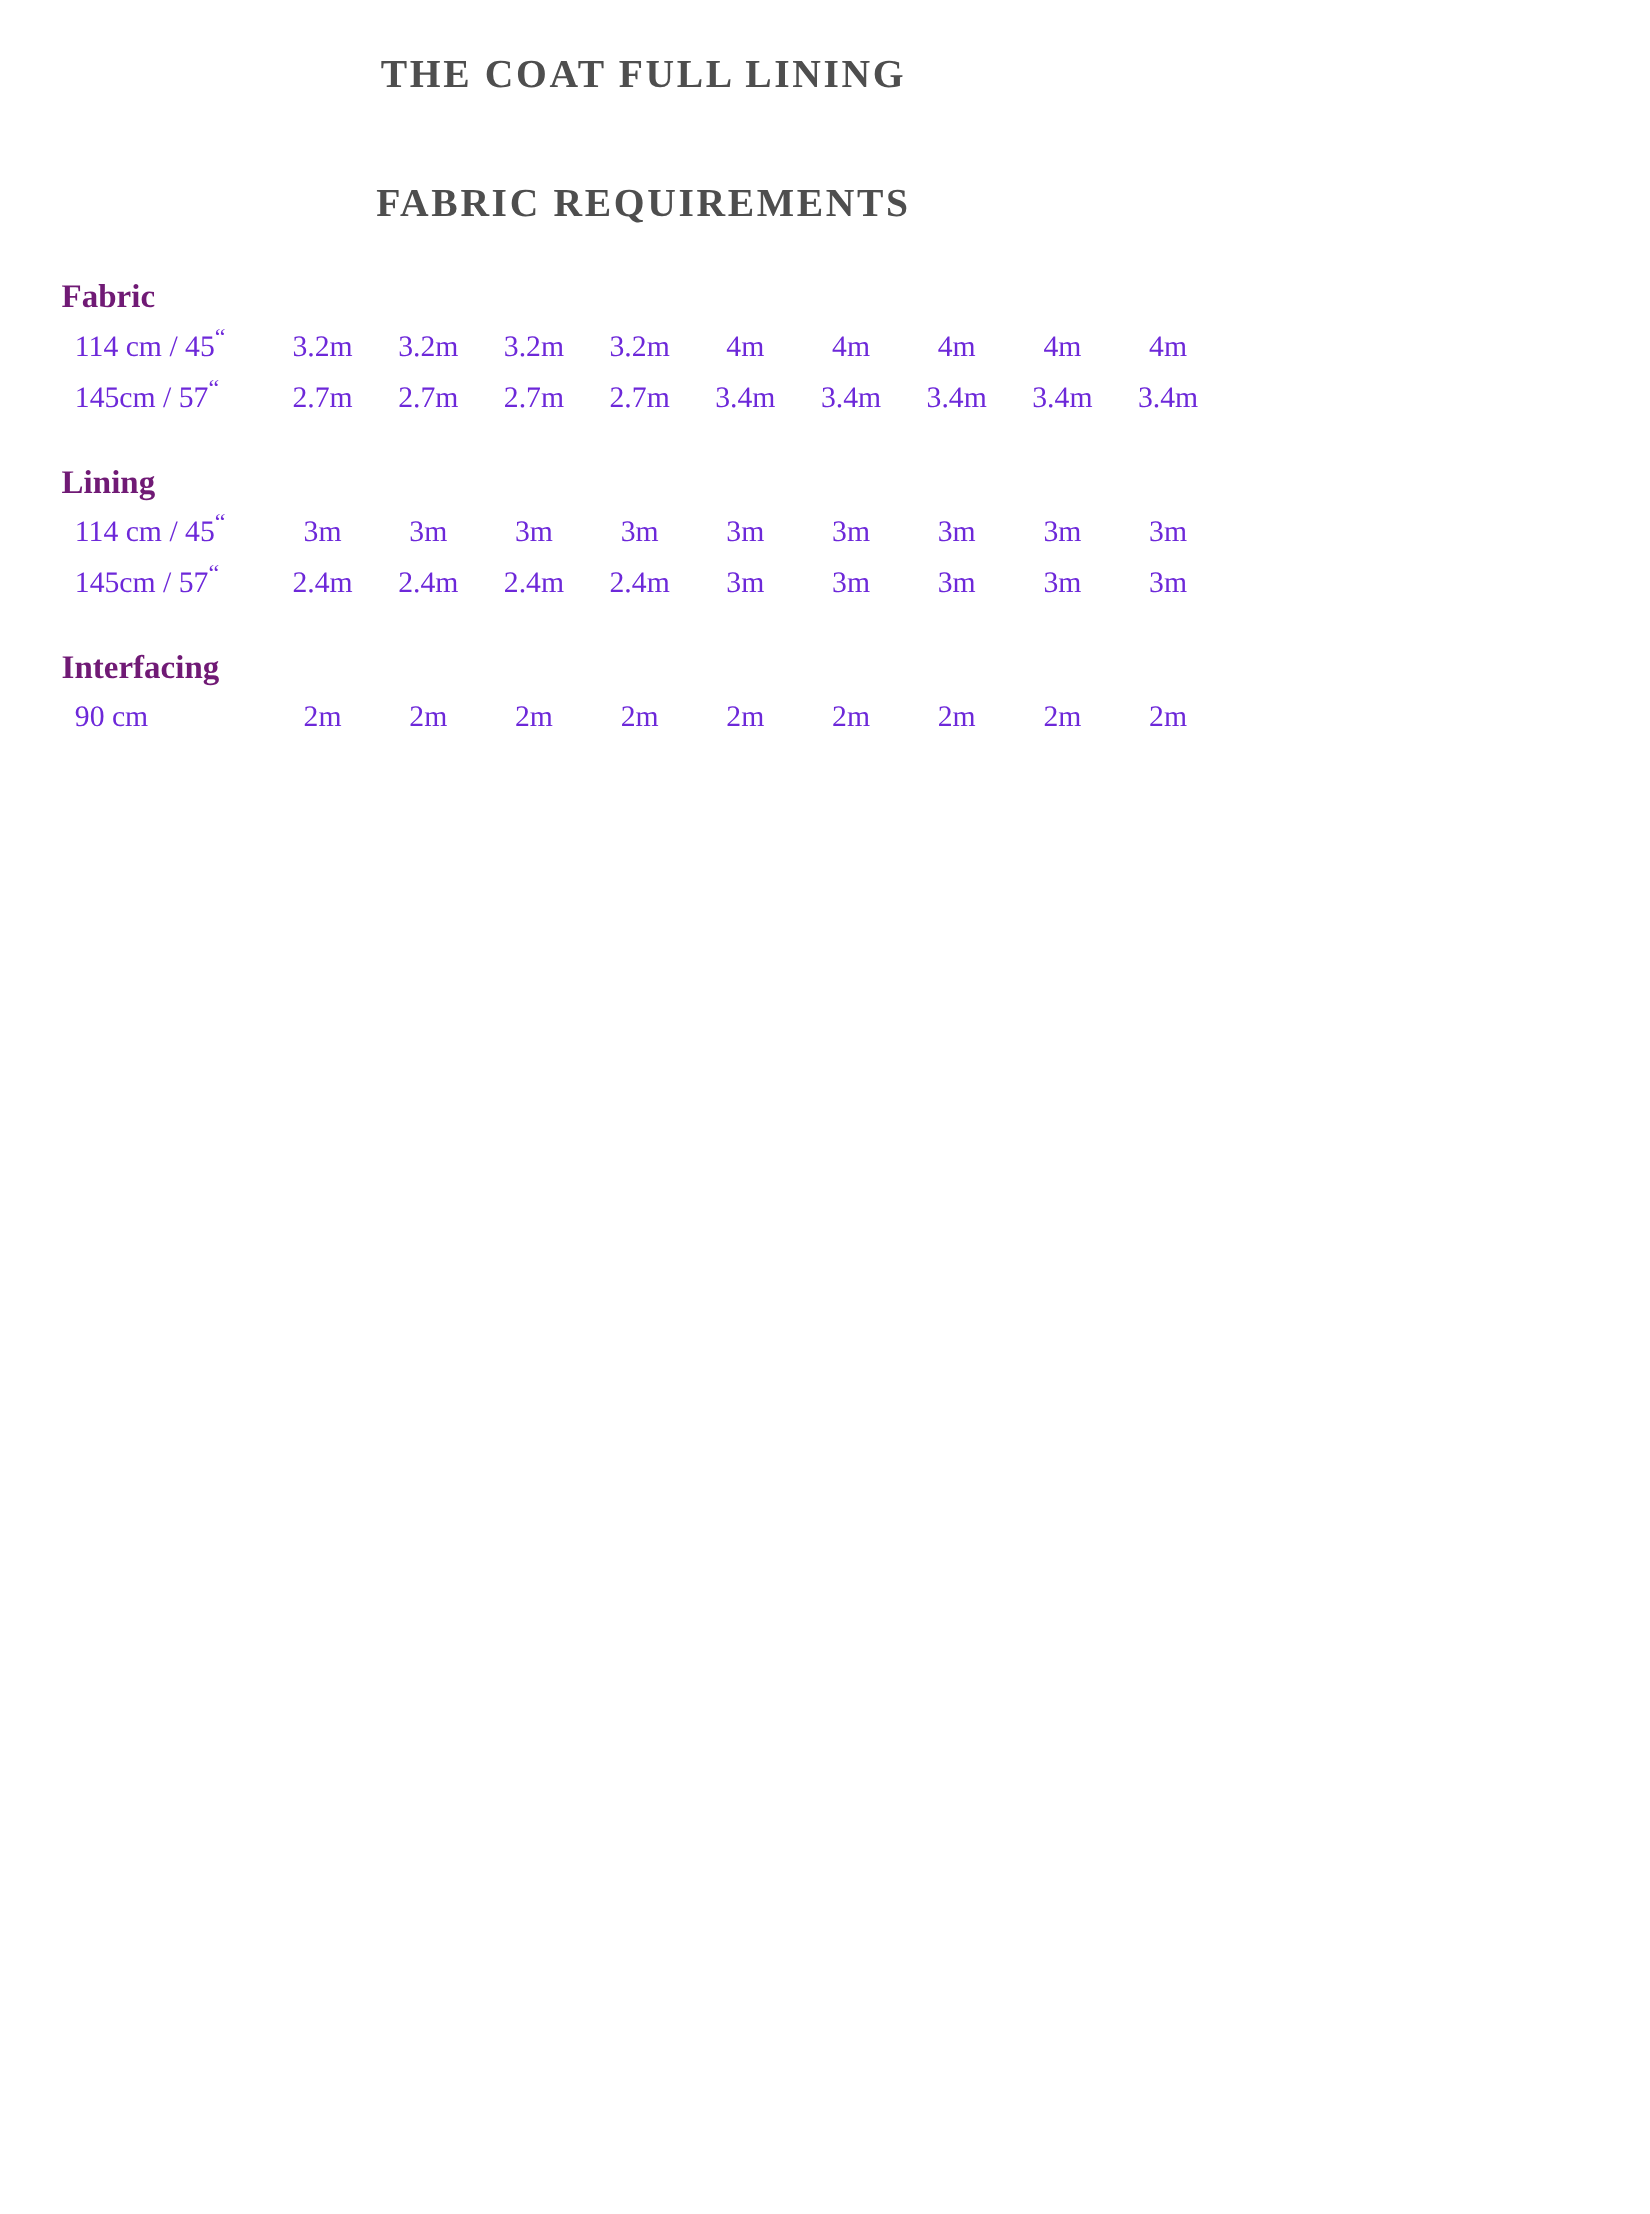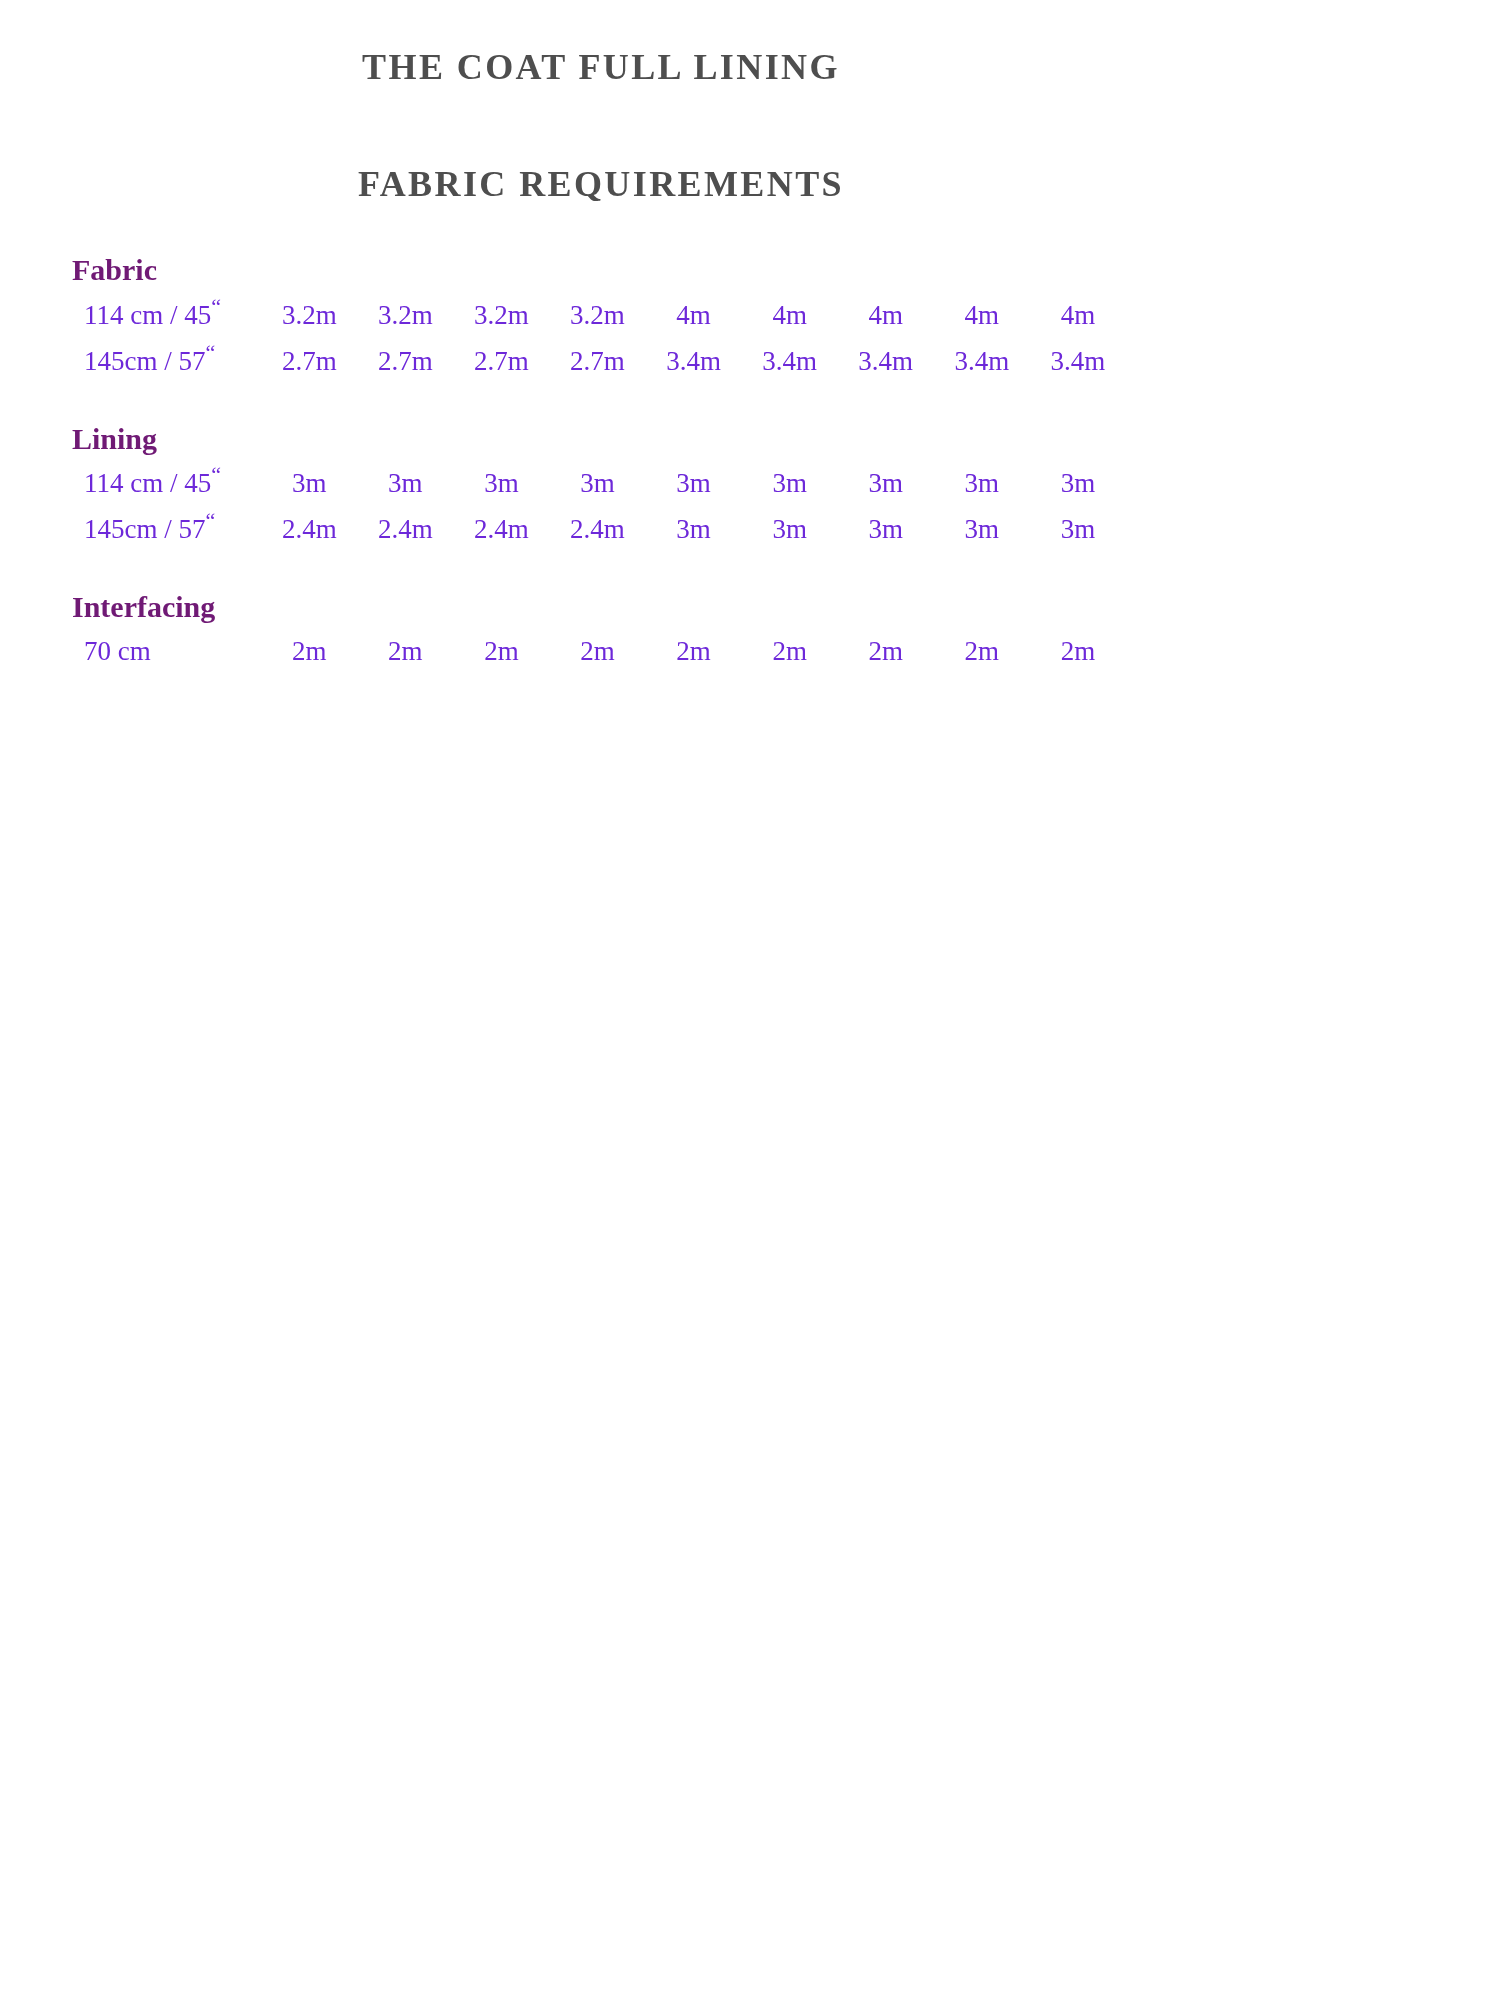--- a/index.html
+++ b/index.html
@@ -12,21 +12,21 @@
     height: 2013px;
     font-family: "Liberation Serif", "DejaVu Serif", serif;
     color: #555555;
     position: relative;
     overflow: hidden;
   }
 
   
   .page {
     position: absolute;
-    left: 16px;
+    left: 0;
     top: 0;
     width: 1170px;
     height: 1540px;
     background: #ffffff;
     box-sizing: border-box;
   }
 
   .titles {
     text-align: center;
     padding-top: 46px;
@@ -214,21 +214,21 @@
             <col class="val-col">
           <col class="val-col">
             <col class="val-col">
             <col class="val-col">
           <col class="val-col">
             <col class="val-col">
             <col class="val-col">
         </colgroup>
         <tbody>
           <tr>
-            <td class="row-label"><span>70 cm</span><span class="dq"></span></td>
+            <td class="row-label"><span>90 cm</span><span class="dq"></span></td>
             <td>2m</td>
             <td>2m</td>
             <td>2m</td>
             <td>2m</td>
             <td>2m</td>
             <td>2m</td>
             <td>2m</td>
             <td>2m</td>
             <td>2m</td>
           </tr>

